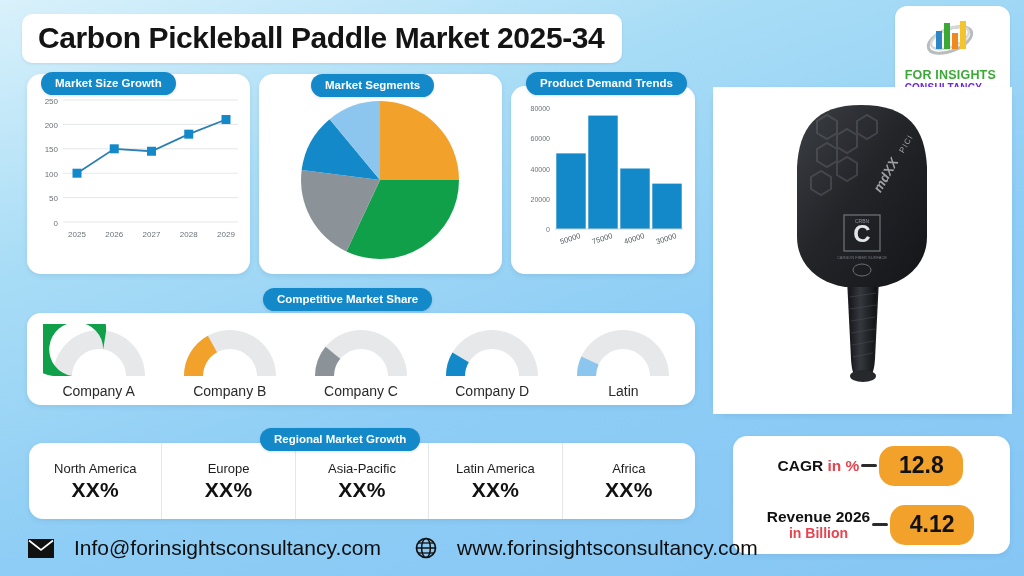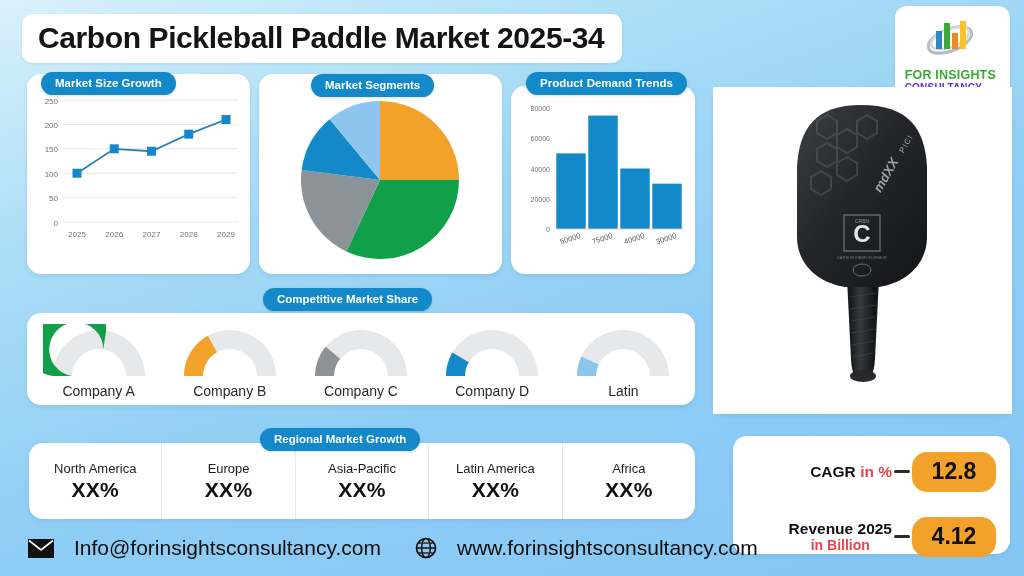--- a/index.html
+++ b/index.html
@@ -78,22 +78,22 @@
     flex: 1; display: flex; flex-direction: column;
     align-items: center; justify-content: center; gap: 2px;
     border-right: 1px solid #e3e6ea;
   }
   .region-cell:last-child { border-right: none; }
   .region-name { font-size: 13px; color: #1d1d1d; }
   .region-val  { font-size: 21px; font-weight: 700; color: #111; letter-spacing: .3px; }
 
   
   .kpi-row {
-    display: flex; align-items: center; justify-content: flex-end;
-    height: 50%; padding: 0 14px 0 12px; margin-top: 6px;
+    display: flex; align-items: center; justify-content: center;
+    height: 50%; padding: 0 14px 0 12px;
   }
   .kpi-label { font-size: 15.5px; font-weight: 700; color: #111; line-height: 1.15; }
   .kpi-label .accent { color: #e8434f; }
   .kpi-sub { display: block; text-align: center; color: #e8434f; font-size: 14px; font-weight: 700; }
   .kpi-dash { width: 16px; height: 3px; background: #2b2b2b; border-radius: 2px; margin: 0 2px; }
   .kpi-val {
     background: #f2a22a; color: #111;
     border-radius: 15px; width: 84px; height: 40px;
     display: flex; align-items: center; justify-content: center;
     font-size: 23px; font-weight: 700;
@@ -317,21 +317,21 @@
   <div class="kpi-row">
     <div class="kpi-label">
       <span>CAGR</span>
       <span class="accent">in %</span>
     </div>
     <div class="kpi-dash"></div>
     <div class="kpi-val">12.8</div>
   </div>
   <div class="kpi-row">
     <div class="kpi-label">
-      <span>Revenue 2025</span>
+      <span>Revenue 2026</span>
       <span class="kpi-sub">in Billion</span>
     </div>
     <div class="kpi-dash"></div>
     <div class="kpi-val">4.12</div>
   </div>
 </div>
 
 <div class="footer">
   <div class="footer-item" id="f-mail">
     <svg width="26" height="19" viewBox="0 0 26 19">

